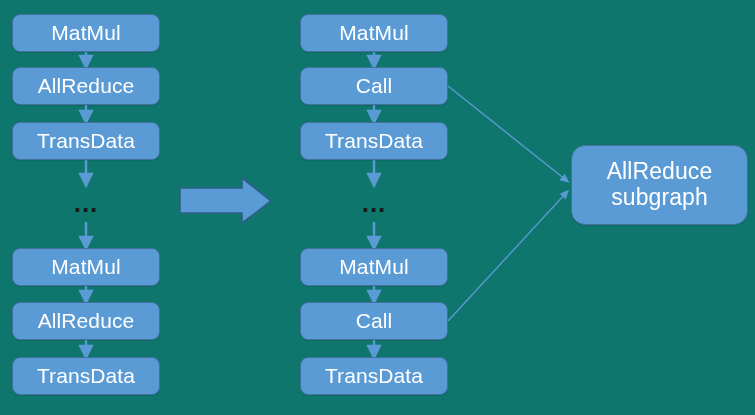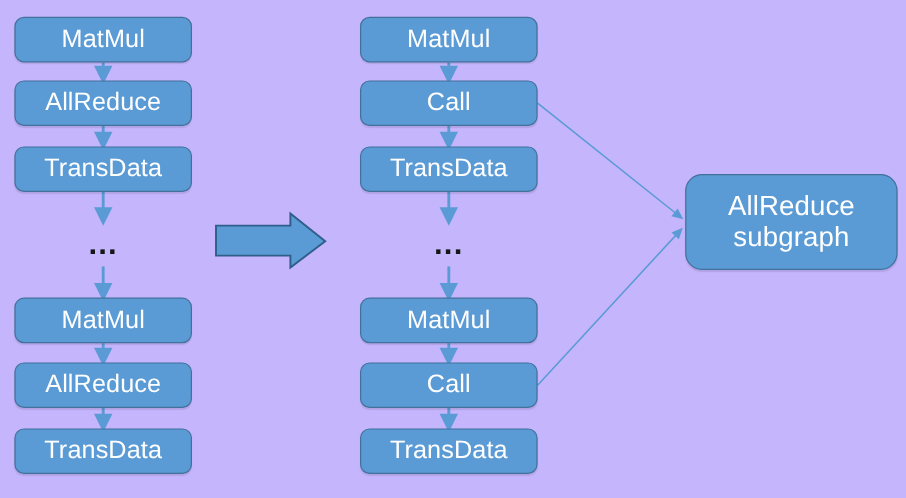--- a/index.html
+++ b/index.html
@@ -7,21 +7,21 @@
     padding: 0;
     background: #ffffff;
   }
   body {
     font-family: "Liberation Sans", sans-serif;
   }
   #canvas {
     position: relative;
     width: 755px;
     height: 415px;
-    background: #c4b5fd;
+    background: #0f766e;
     overflow: hidden;
   }
   .node {
     position: absolute;
     box-sizing: border-box;
     background: #5B9BD5;
     border: 1.2px solid #41719C;
     border-radius: 8px;
     color: #ffffff;
     display: flex;

